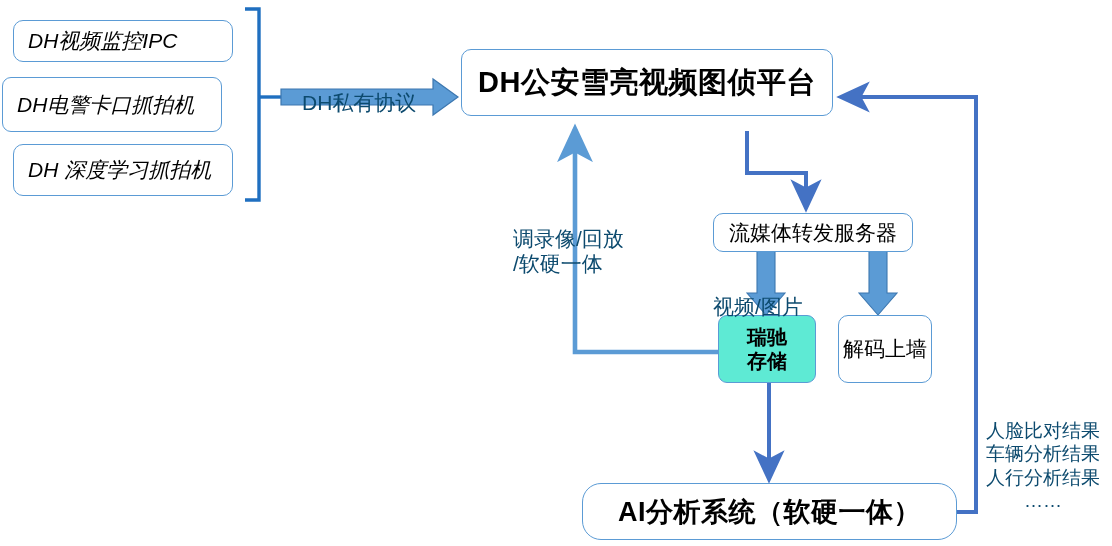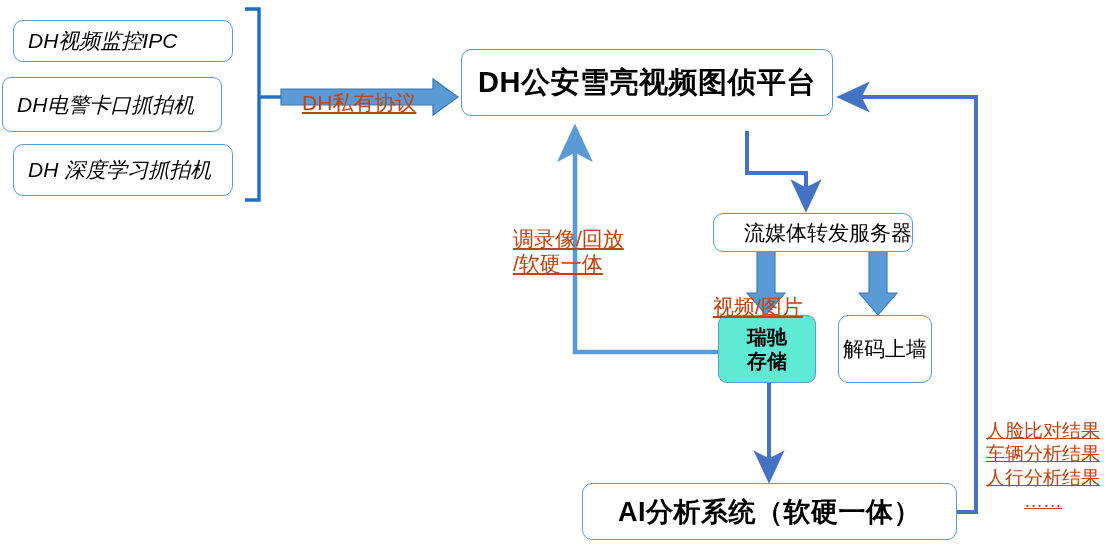--- a/index.html
+++ b/index.html
@@ -45,23 +45,24 @@
     justify-content: center;
     font-size: 29px;
     font-weight: bold;
     letter-spacing: 0.5px;
   }
   .node.ai {
     justify-content: center;
     font-size: 27px;
     font-weight: bold;
     letter-spacing: 0.5px;
+    border-radius: 19px;
   }
   .node.stream {
-    justify-content: flex-end;
+    justify-content: center;
     font-size: 21px;
   }
   .node.decode {
     justify-content: center;
     font-size: 21px;
     line-height: 1.25;
     text-align: center;
   }
   .node.storage {
     justify-content: center;
@@ -69,26 +70,25 @@
     font-weight: bold;
     line-height: 1.2;
     text-align: center;
     flex-direction: column;
     background: #5eead4;
     border-color: #5B9BD5;
     border-radius: 9px;
   }
   .label {
     position: absolute;
-    color: #c2410c;
+    color: #0c4a6e;
     font-size: 21px;
     line-height: 1.22;
     white-space: pre-line;
     z-index: 4;
-    text-decoration: underline;
   }
   .label.small {
     font-size: 19px;
   }
 </style>
 </head>
 <body>
 
 <div id="diagram">
 

